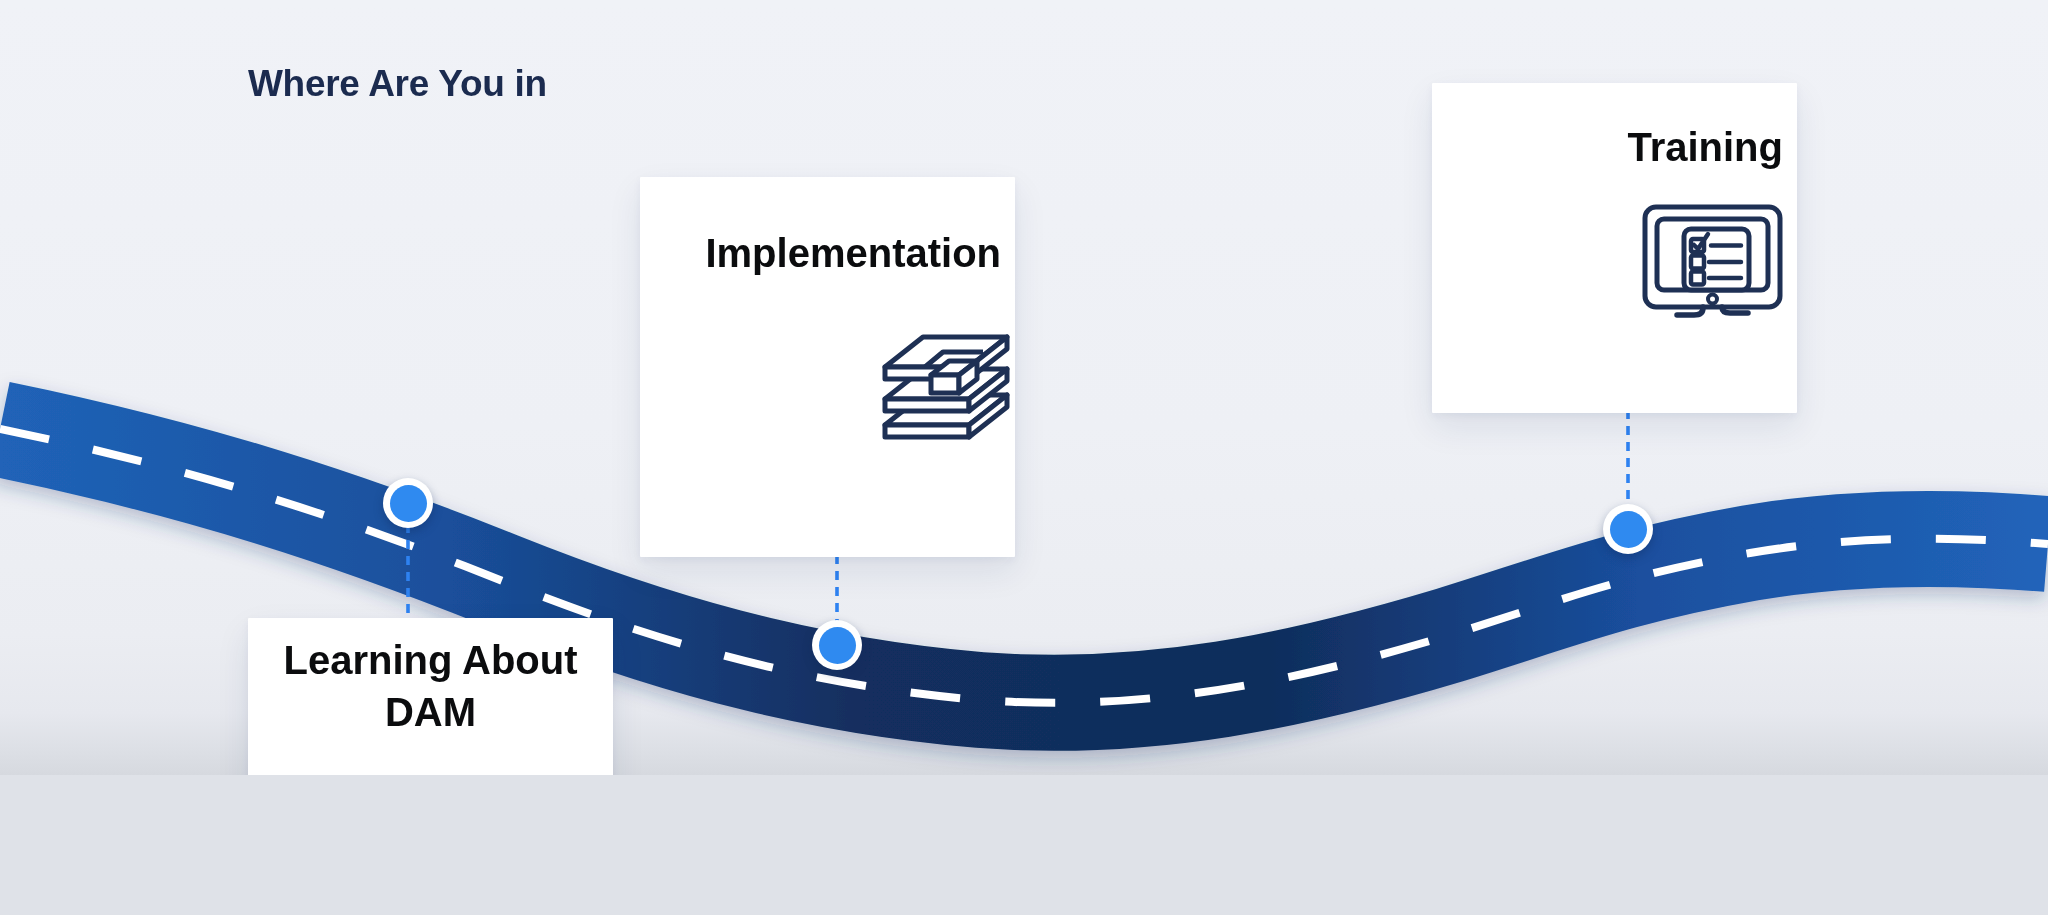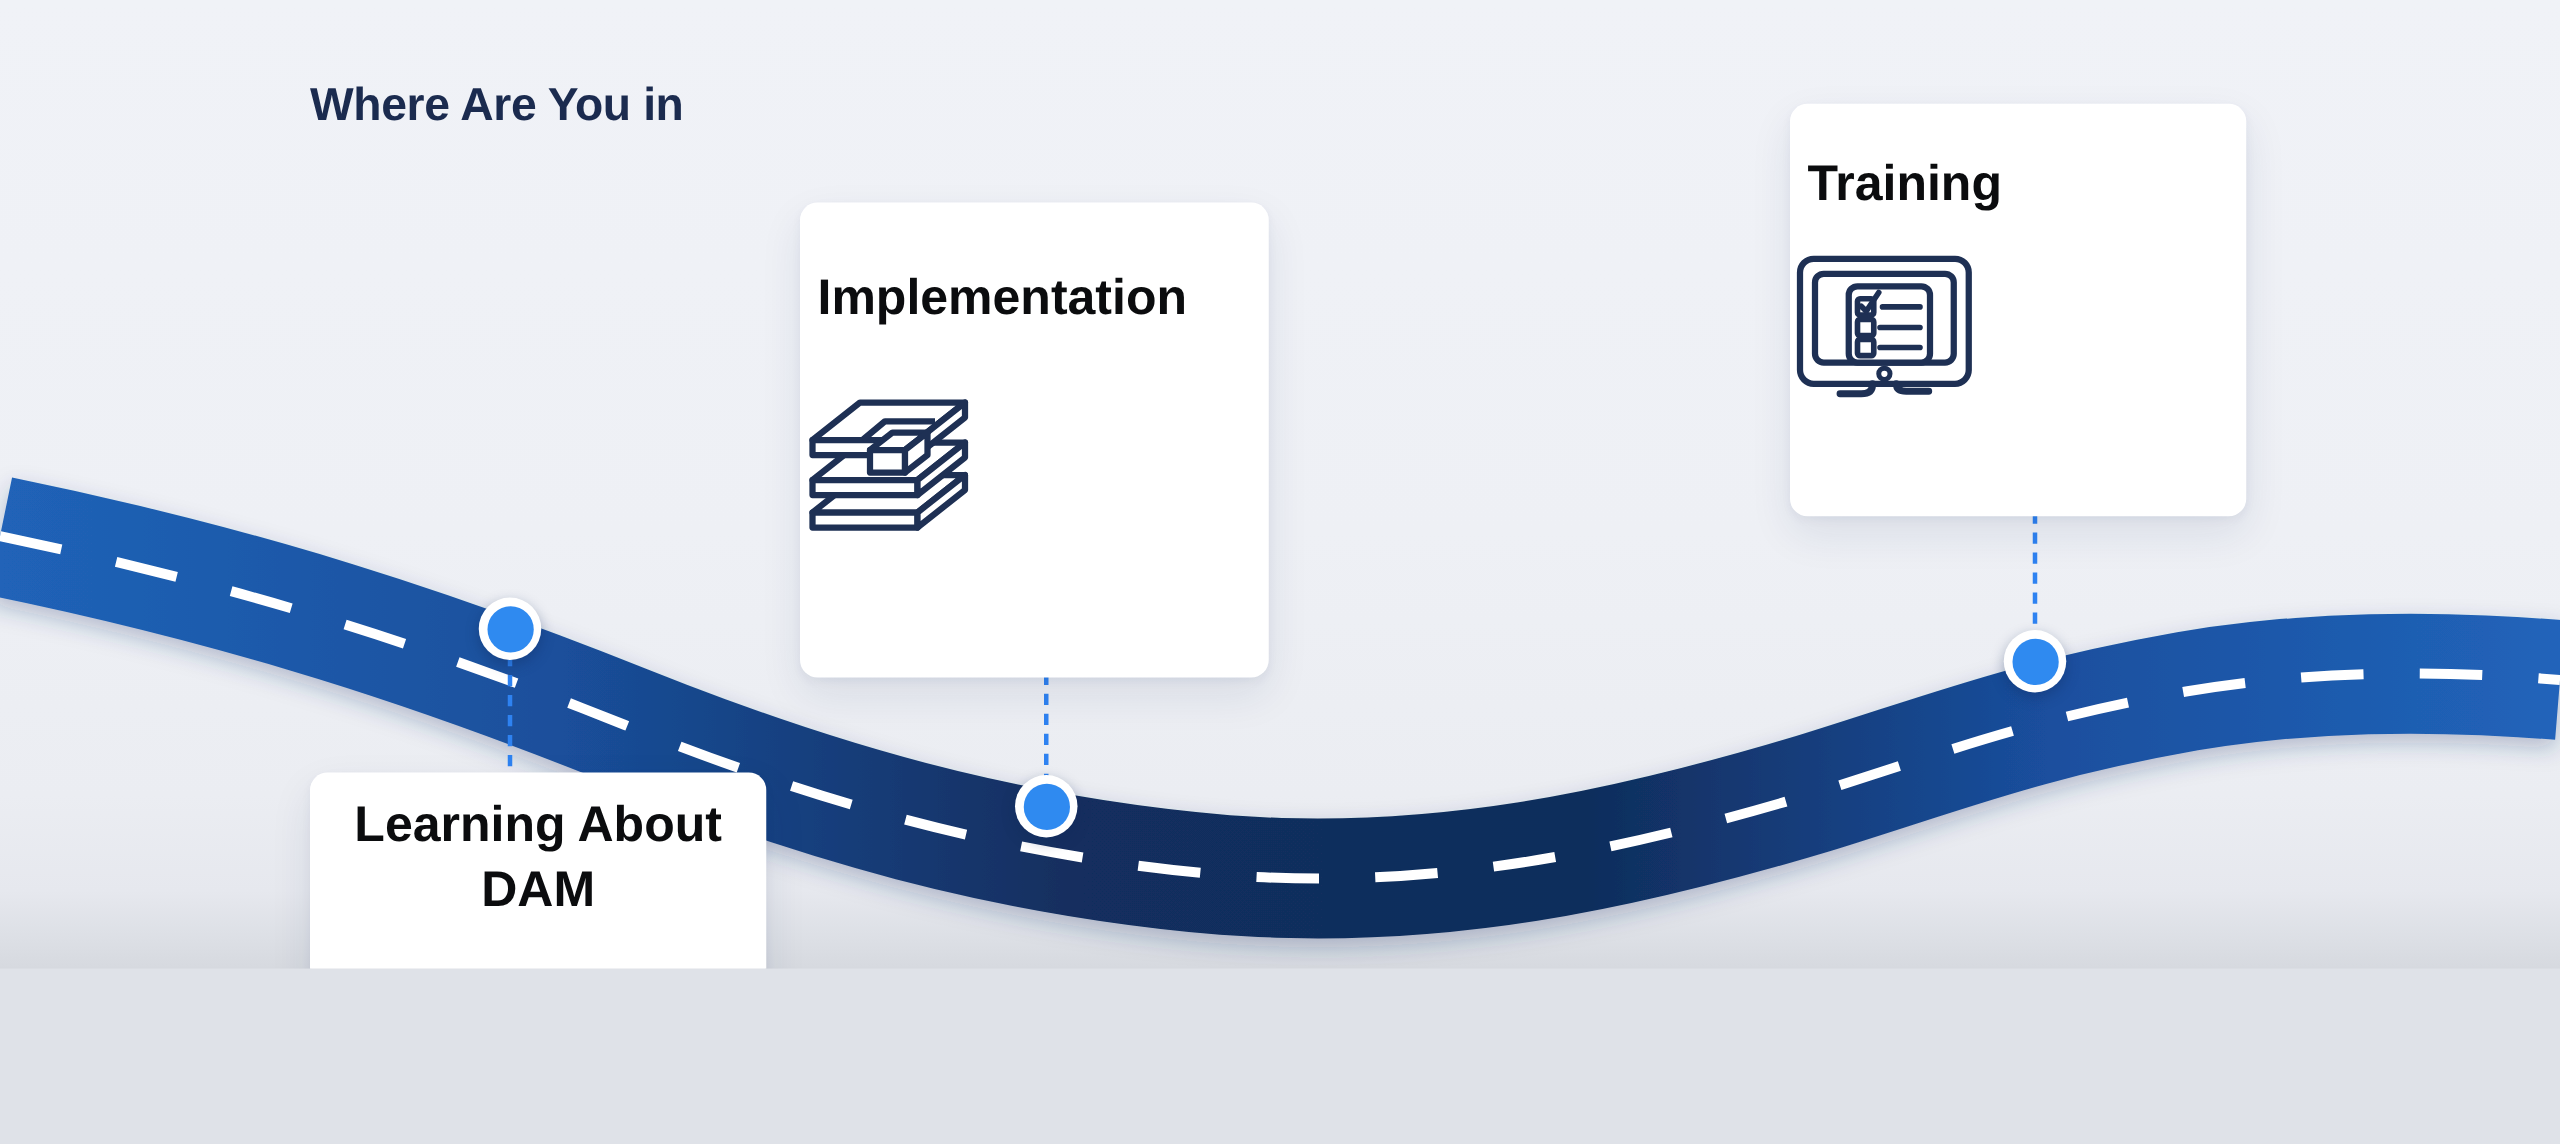--- a/index.html
+++ b/index.html
@@ -10,31 +10,31 @@
     background:linear-gradient(180deg,#f0f2f7 0%,#eef0f5 55%,#ebedf2 82%,#e6e8ee 92%,#dcdfe5 97%,#d6d9df 100%);
     font-family:"Liberation Sans", sans-serif;
   }
   #road-svg{position:absolute;left:0;top:0;width:2048px;height:915px;display:block;}
   
   .heading{position:absolute;left:248px;top:62px;line-height:1.18;font-weight:800;font-size:37px;letter-spacing:-0.3px;}
   .heading .l1{color:#1b2b4f;}
   .heading .l2{color:#2a7df2;}
   
   .card{
-    position:absolute;background:#ffffff;border-radius:14px;
+    position:absolute;background:#ffffff;border-radius:1px;
     box-shadow:0 14px 34px rgba(21,44,92,.09), 0 3px 8px rgba(21,44,92,.05);
-    display:flex;flex-direction:column;align-items:flex-start;
+    display:flex;flex-direction:column;align-items:flex-end;
   }
   .card-label{
     font-weight:bold;color:#0b0c0e;font-size:40px;line-height:1.3;
     text-align:center;padding:0 14px;
   }
   .card-learning{left:248px;top:618px;width:365px;height:246px;padding-top:16px;gap:32px;}
   .card-learning .icon-wrap{margin-top:6px;}
-  .card-implementation{left:640px;top:162px;width:375px;height:330px;padding-top:50px;}
+  .card-implementation{left:640px;top:177px;width:375px;height:330px;padding-top:50px;}
   .card-implementation .icon-wrap{margin-top:42px;}
   .card-integration{left:1037px;top:543px;width:366px;height:272px;padding-top:42px;}
   .card-integration .icon-wrap{margin-top:14px;}
   .card-training{left:1432px;top:83px;width:365px;height:292px;padding-top:38px;}
   .card-training .icon-wrap{margin-top:24px;}
   .icon-wrap{display:flex;justify-content:center;align-items:flex-start;}
   
   .dot{
     position:absolute;width:50px;height:50px;border-radius:50%;background:#ffffff;
     box-shadow:0 4px 10px rgba(15,40,90,.35);

